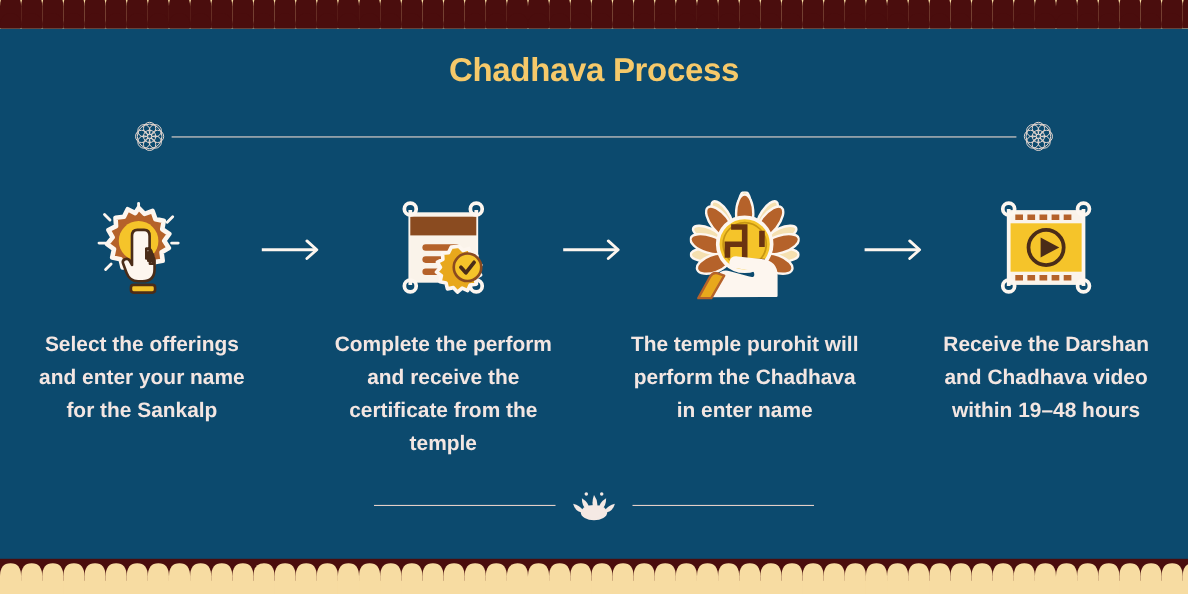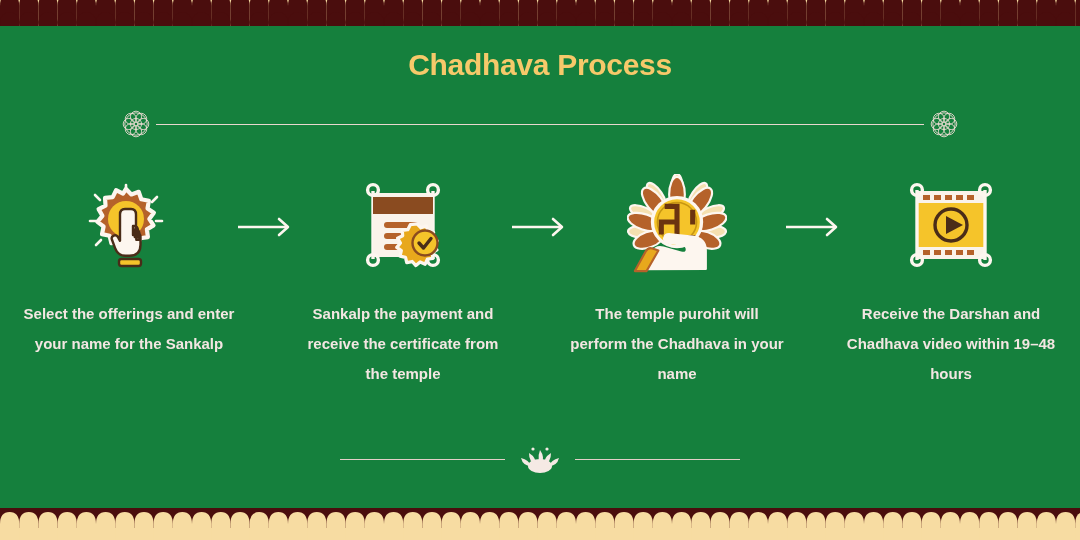--- a/index.html
+++ b/index.html
@@ -6,21 +6,21 @@
   html,body{ width:1080px; height:540px; }
   body{
     background:#4a0d0d;
     font-family:"Liberation Sans", sans-serif;
     overflow:hidden;
     position:relative;
   }
   .page{
     position:relative;
     width:1080px; height:540px;
-    background:#15803d;
+    background:#0c4a6e;
     overflow:hidden;
   }
 
   
   .border-top{
     position:absolute; left:0; top:0; width:1080px; height:26px;
     background:#f7dca2;
     z-index:5;
   }
   .border-top .scallops{
@@ -67,21 +67,21 @@
     display:flex; flex-direction:column; align-items:center;
   }
   .step-icon{
     height:100px; width:100px;
     display:flex; align-items:center; justify-content:center;
   }
   .step-label{
     margin-top:24px;
     text-align:center;
     color:#f3e6e2;
-    font-size:15px;
+    font-size:19px;
     font-weight:700;
     line-height:30px;
     width:215px;
   }
   .arrow{
     flex:0 0 74px; width:74px;
     height:100px;
     display:flex; align-items:center; justify-content:center;
     padding-top:4px;
   }
@@ -303,21 +303,21 @@
             <circle cx="18" cy="83" r="5.4"></circle>
             <circle cx="78" cy="83" r="5.4"></circle>
           </g>
           <g>
             <path d="M70 56 l4.2 4.2 5.8-2 2 5.8 5.9 1.3-1.1 5.9 5 3.3-3.6 4.8 3.3 5-5.1 3.1 0.8 6-6 0.9-2.4 5.5-5.5-2.4-4.6 3.9-4-4.4-5.9 1.2-1.4-5.8-5.9-1.3 1.3-5.9-4.8-3.6 3.9-4.7-3-5.2 5.4-2.7-0.4-6 6-0.6 2.7-5.4z" fill="#e8a81c" stroke="#fdf6ef" stroke-width="3.6" stroke-linejoin="round" transform="translate(-6,-12) scale(0.92) translate(4,8)"></path>
             <circle cx="70" cy="66" r="12.5" fill="#f5c42a" stroke="#8a4b20" stroke-width="2.4"></circle>
             <polyline points="64,66 68.5,71 76,61.5" fill="none" stroke="#4a2c18" stroke-width="3.4" stroke-linecap="round" stroke-linejoin="round"></polyline>
           </g>
         </svg>
       </div>
-      <div class="step-label">Sankalp the payment and receive the certificate from the temple</div>
+      <div class="step-label">Complete the perform and receive the certificate from the temple</div>
     </div>
 
     <div class="arrow">
       <svg width="60" height="22" viewBox="0 0 60 22">
         <line x1="2" y1="11" x2="52" y2="11" stroke="#fdf6ef" stroke-width="2.6"></line>
         <polyline points="43,3 52,11 43,19" fill="none" stroke="#fdf6ef" stroke-width="2.6" stroke-linecap="round" stroke-linejoin="round"></polyline>
       </svg>
     </div>
 
     <div class="step">
@@ -343,21 +343,21 @@
               <ellipse cx="80" cy="66" rx="8" ry="16" transform="rotate(110 80 66)"></ellipse>
             </g>
             <circle cx="51" cy="48" r="25" fill="#f5c42a" stroke="#fdf6ef" stroke-width="3.4"></circle>
             <circle cx="51" cy="48" r="20" fill="#f5c42a" stroke="#c79612" stroke-width="1.6"></circle>
             <path d="M51 32 V48 H35 M51 48 V64 H67 M35 48 V58 M67 48 V38 M51 32 H41 M51 64 H61" fill="none" stroke="#6b3410" stroke-width="5.2" stroke-linecap="square"></path>
           </g>
           <path d="M14 96 l12-18 q4-6 11-4 l18 5 q6 1.6 6 -3 0-4.4-5-5 l-14-2 q-5-0.7-4-5 1-4.2 6.4-3.6 l22 2.4 q14 1.6 14 14 v19 z" fill="#fdf6ef" stroke="#fdf6ef" stroke-width="2.2" stroke-linejoin="round"></path>
           <path d="M8 98 l11-20 q2.5-4.4 7-3 l6 2 -12 21 z" fill="#e8a81c" stroke="#b5622a" stroke-width="2.2" stroke-linejoin="round"></path>
         </svg>
       </div>
-      <div class="step-label">The temple purohit will perform the Chadhava in your name</div>
+      <div class="step-label">The temple purohit will perform the Chadhava in enter name</div>
     </div>
 
     <div class="arrow">
       <svg width="60" height="22" viewBox="0 0 60 22">
         <line x1="2" y1="11" x2="52" y2="11" stroke="#fdf6ef" stroke-width="2.6"></line>
         <polyline points="43,3 52,11 43,19" fill="none" stroke="#fdf6ef" stroke-width="2.6" stroke-linecap="round" stroke-linejoin="round"></polyline>
       </svg>
     </div>
 
     <div class="step">

